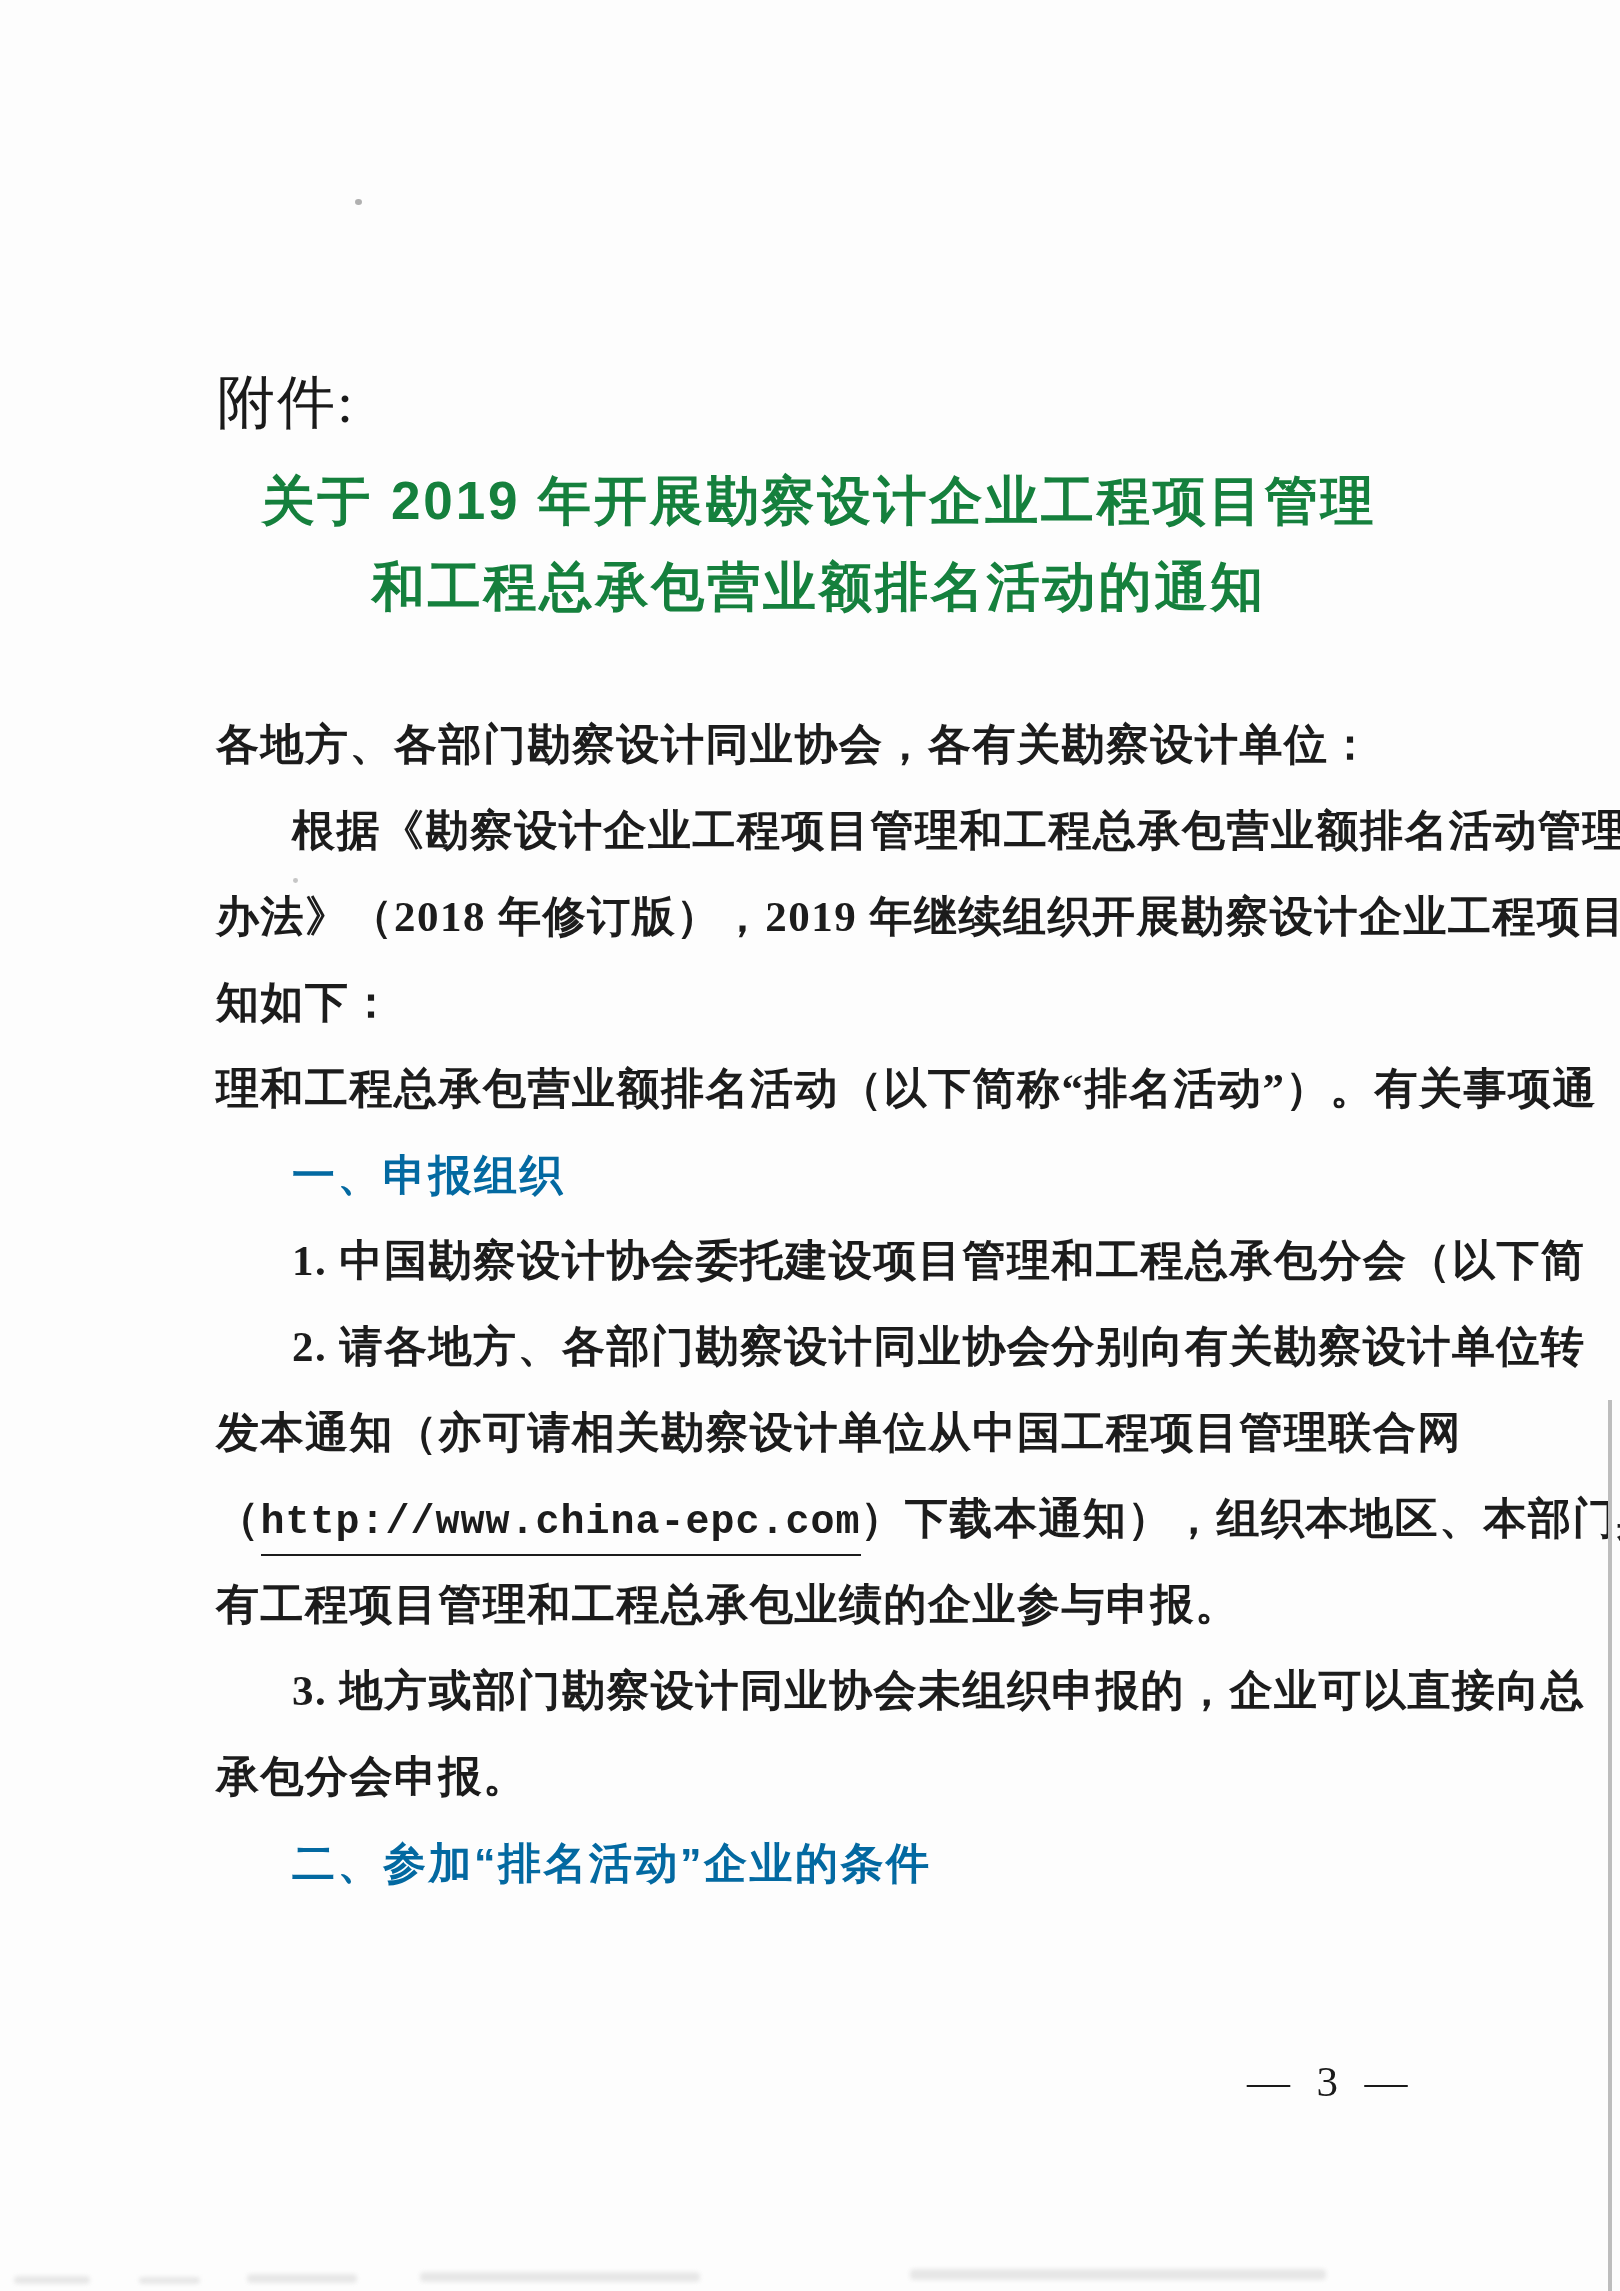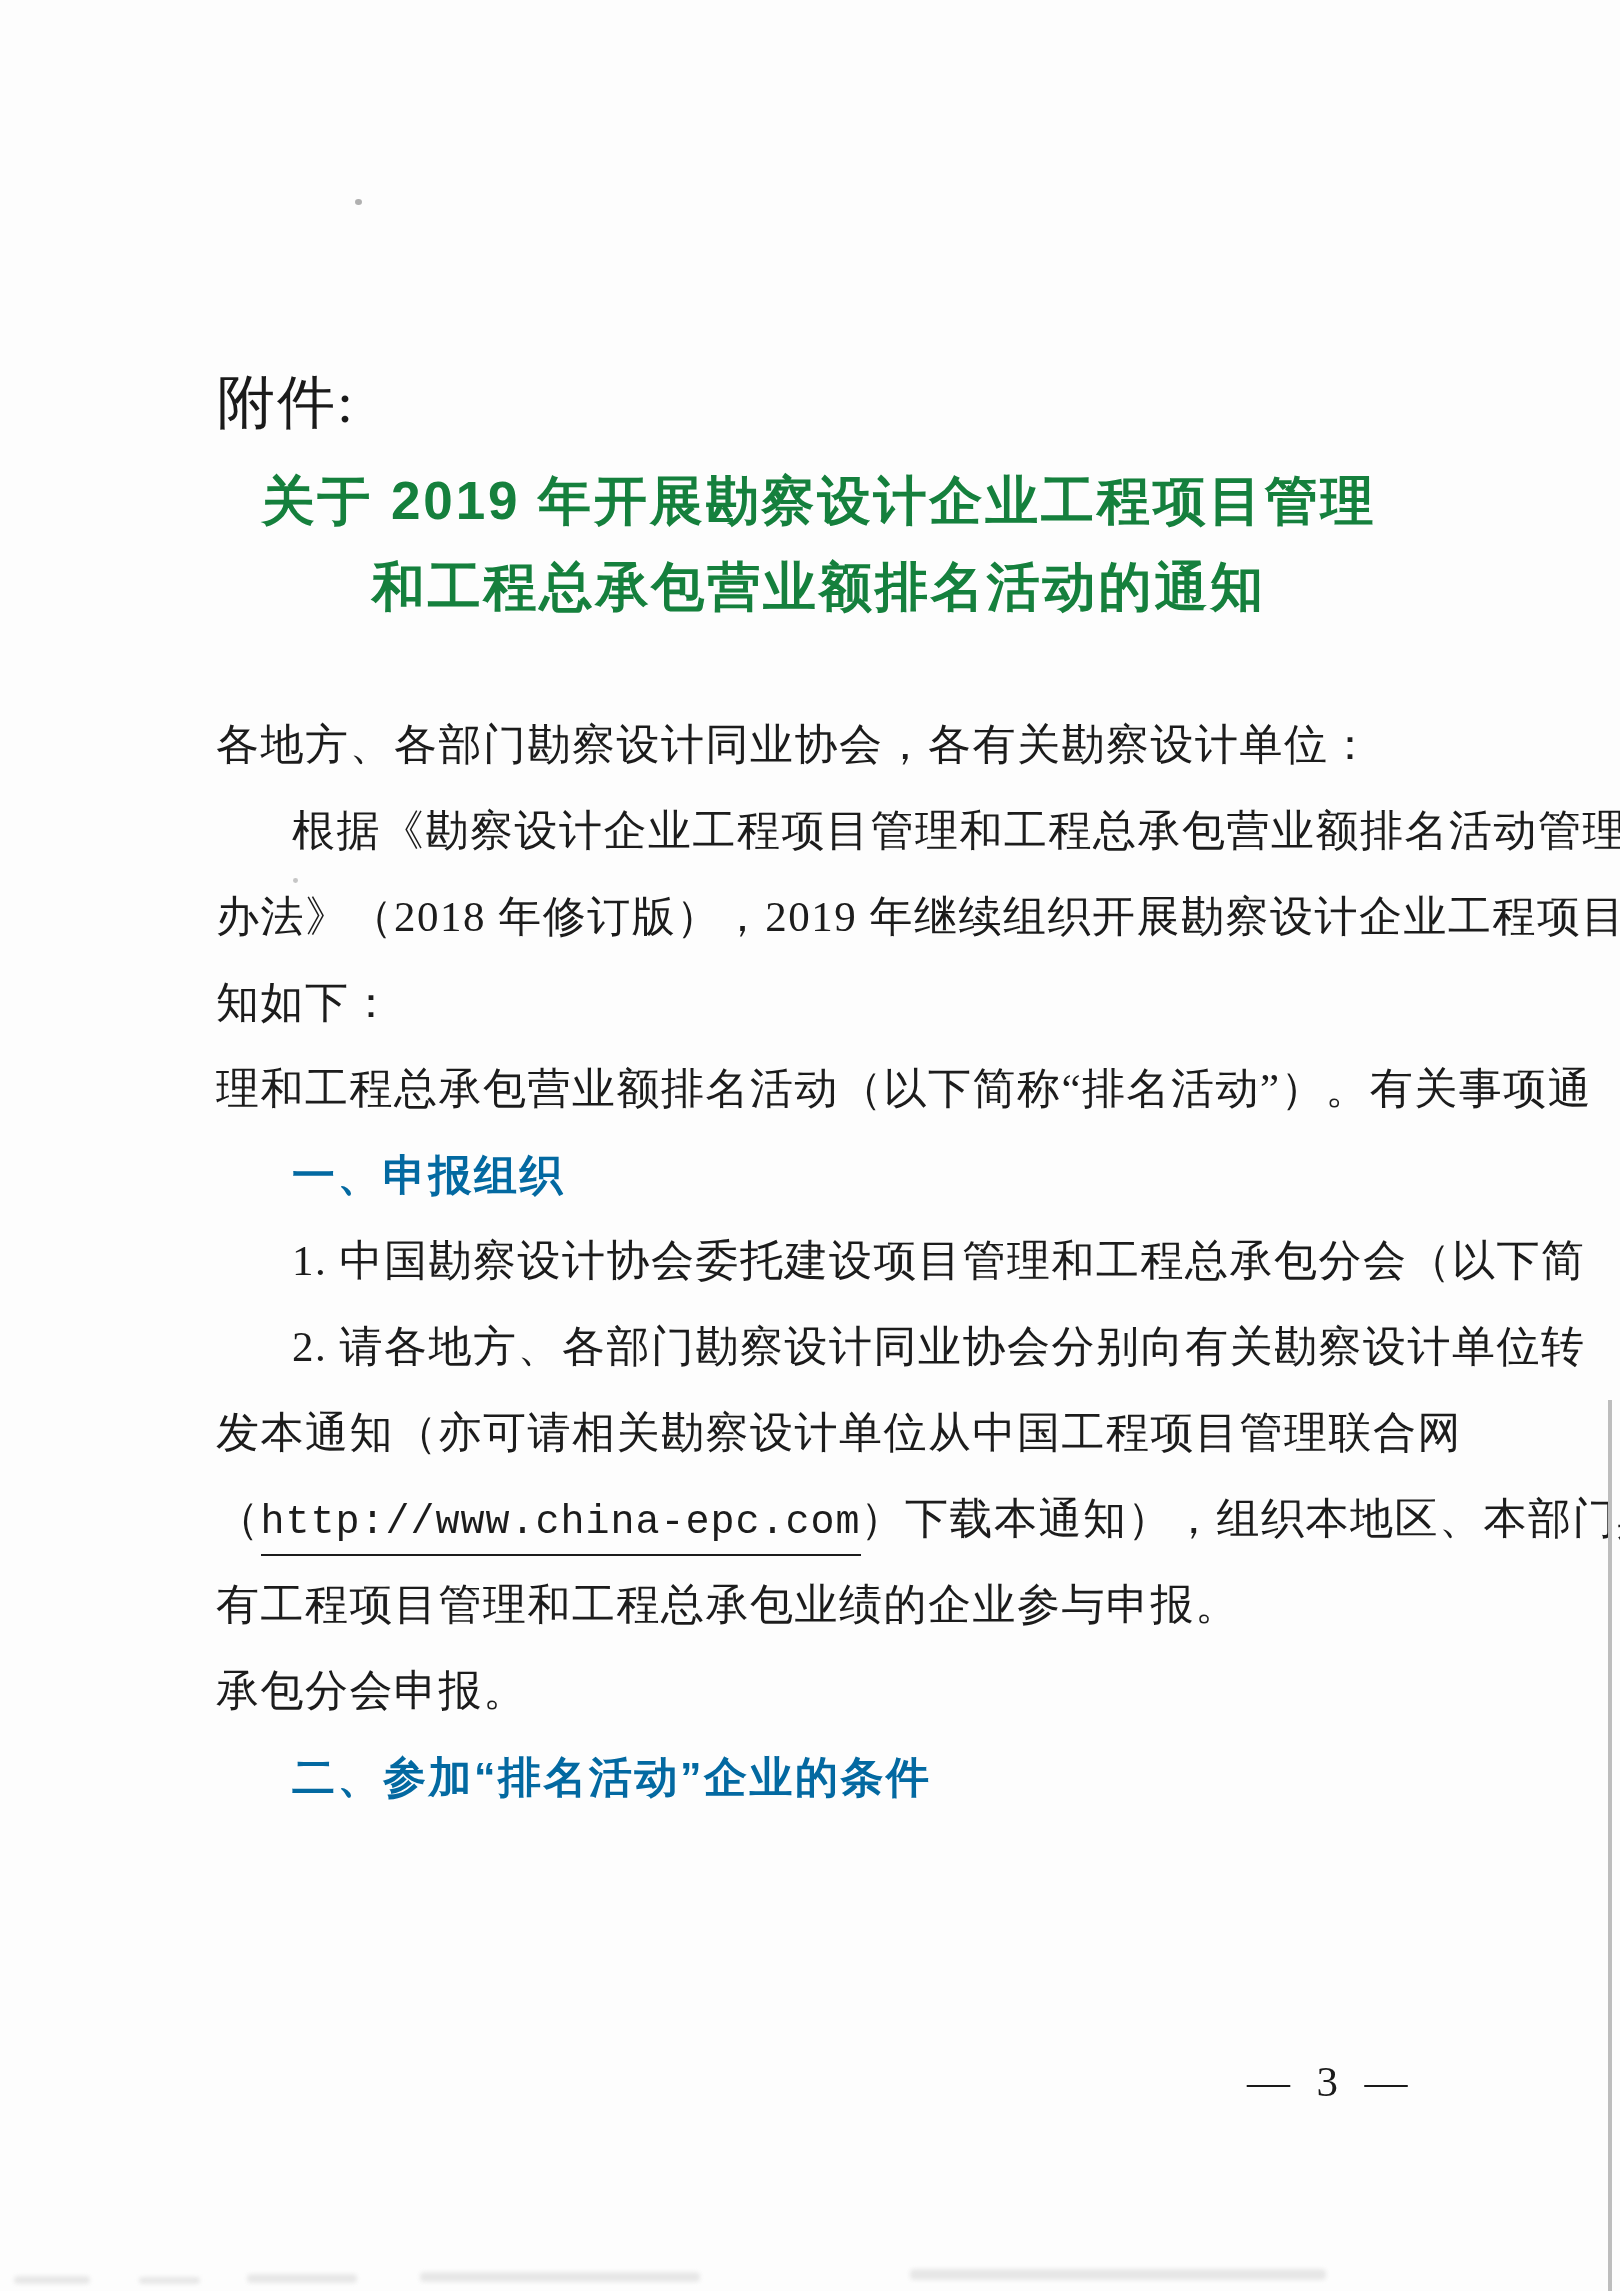--- a/index.html
+++ b/index.html
@@ -44,20 +44,21 @@
     top: 702px;
     width: 1198px;
     font-size: 43px;
     letter-spacing: 1.5px;
     color: #1c1c1c;
   }
   .line {
     height: 86px;
     line-height: 86px;
     white-space: nowrap;
+    font-weight: bold;
   }
   .indent { padding-left: 76px; }
   .head {
     font-family: "Liberation Sans", sans-serif;
     font-weight: 700;
     letter-spacing: 2.5px;
     color: #0369a1;
   }
   .url-underline {
     border-bottom: 2.9px solid #1c1c1c;
@@ -126,20 +127,21 @@
     <div class="line">知如下：</div>
     <div class="line">理和工程总承包营业额排名活动（以下简称“排名活动”）。有关事项通</div>
     <div class="line indent head">一、申报组织</div>
     <div class="line indent">1. 中国勘察设计协会委托建设项目管理和工程总承包分会（以下简</div>
     <div class="line indent">2. 请各地方、各部门勘察设计同业协会分别向有关勘察设计单位转</div>
     <div class="line">发本通知（亦可请相关勘察设计单位从中国工程项目管理联合网</div>
     <div class="line">
       <span>（</span><span class="url-underline"><span class="url-text">http://www.china-epc.com</span></span><span>）下载本通知），组织本地区、本部门具</span>
     </div>
     <div class="line">有工程项目管理和工程总承包业绩的企业参与申报。</div>
+    <div class="line indent">3. 地方或部门勘察设计同业协会未组织申报的，企业可以直接向总</div>
     <div class="line">承包分会申报。</div>
     <div class="line indent head">二、参加“排名活动”企业的条件</div>
   </div>
 
   <div class="page-number">— 3 —</div>
 
   <div class="scan-edge-line"></div>
   <div class="speck speck-1"></div>
   <div class="speck speck-2"></div>
   <div class="smudge smudge-1"></div>

